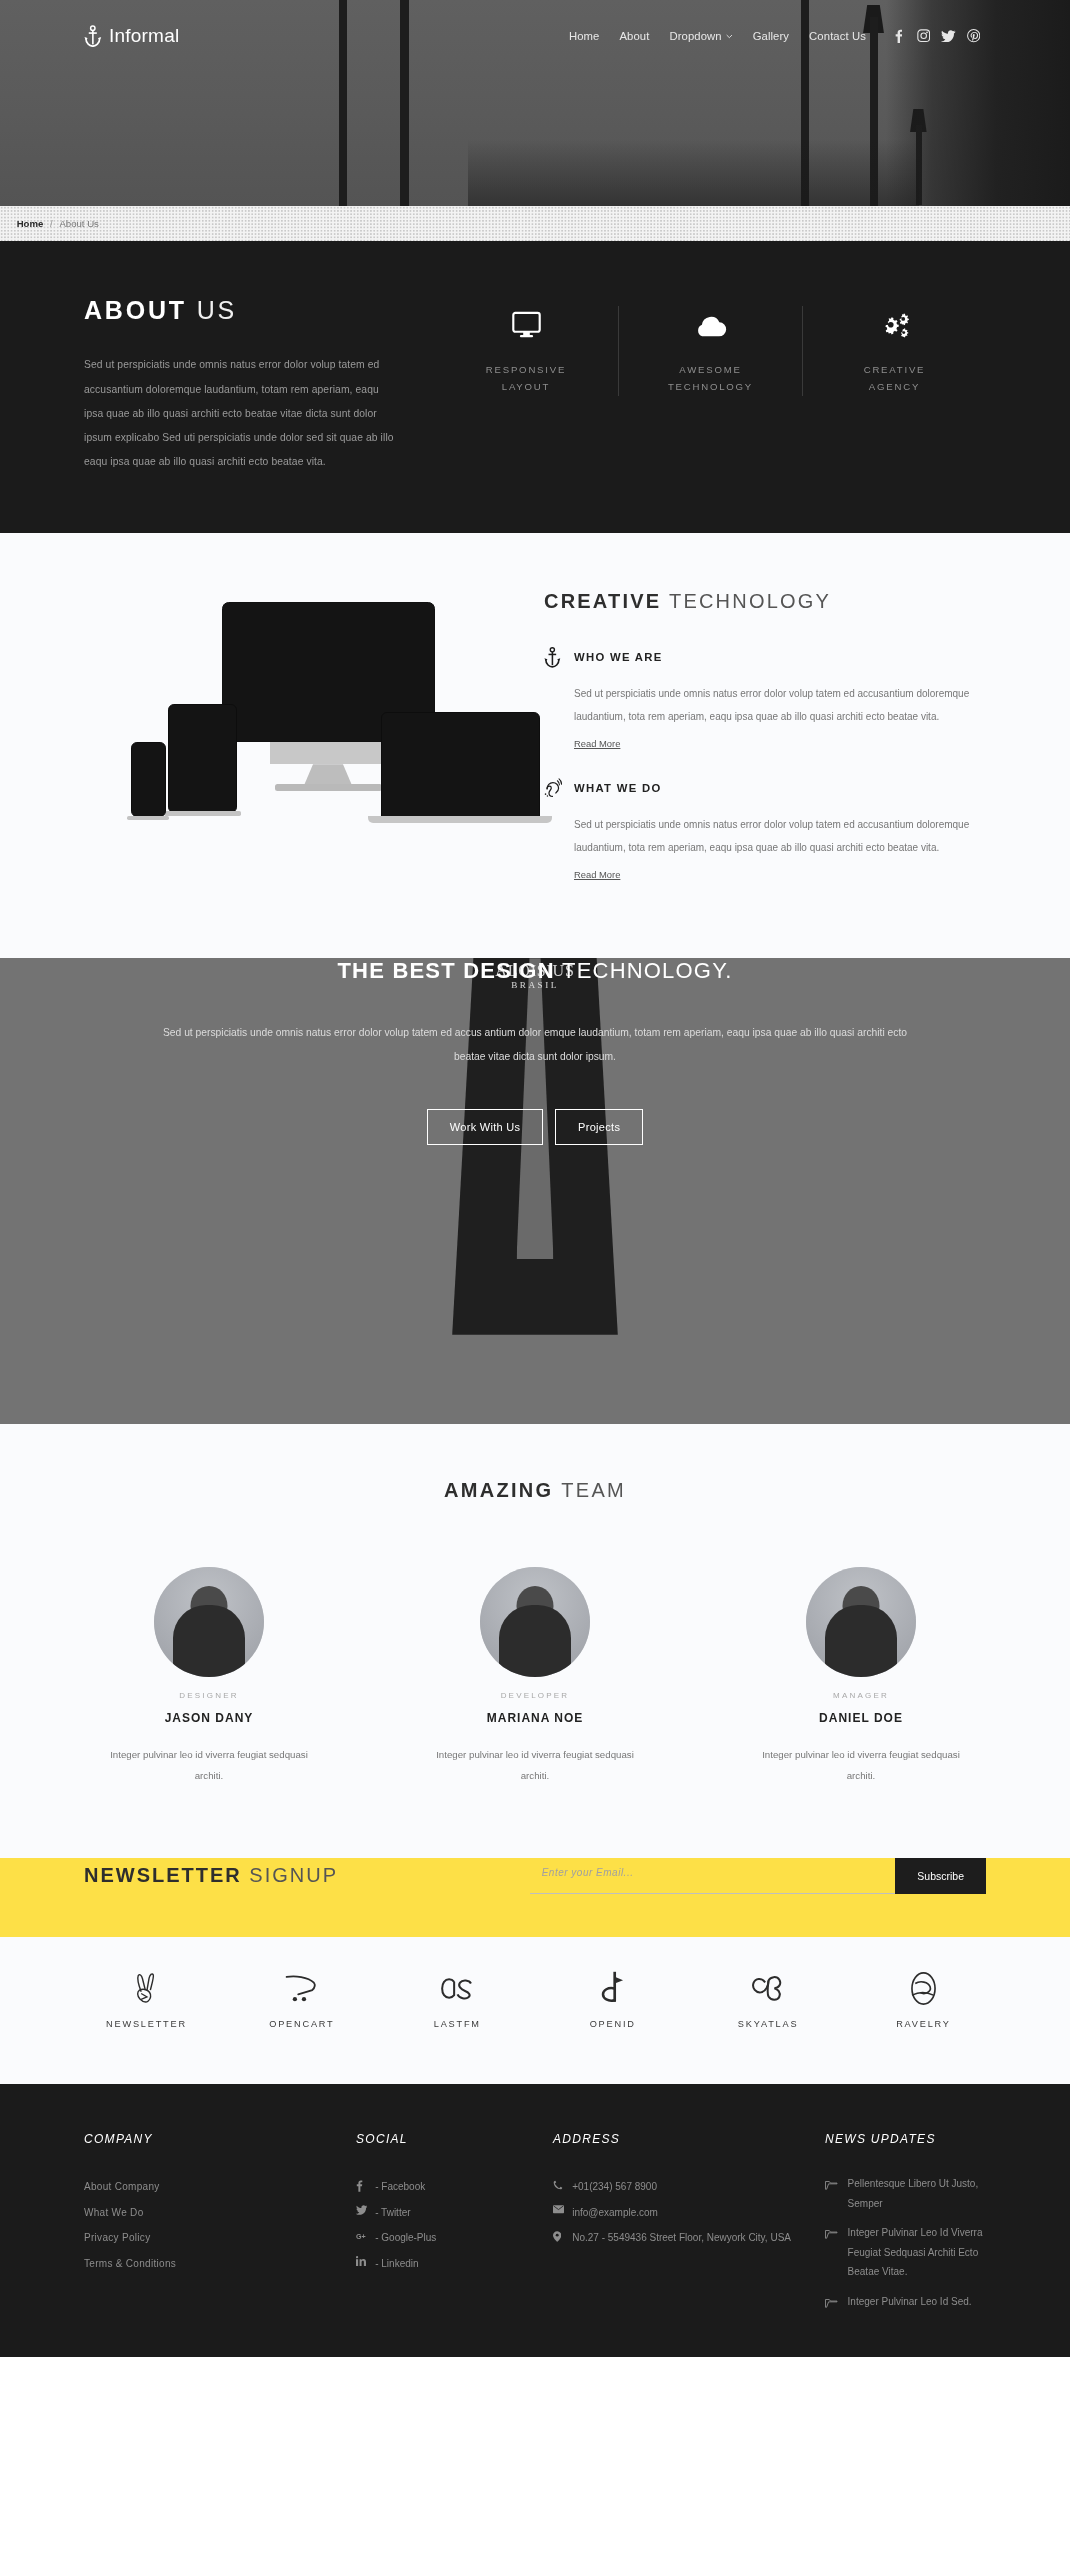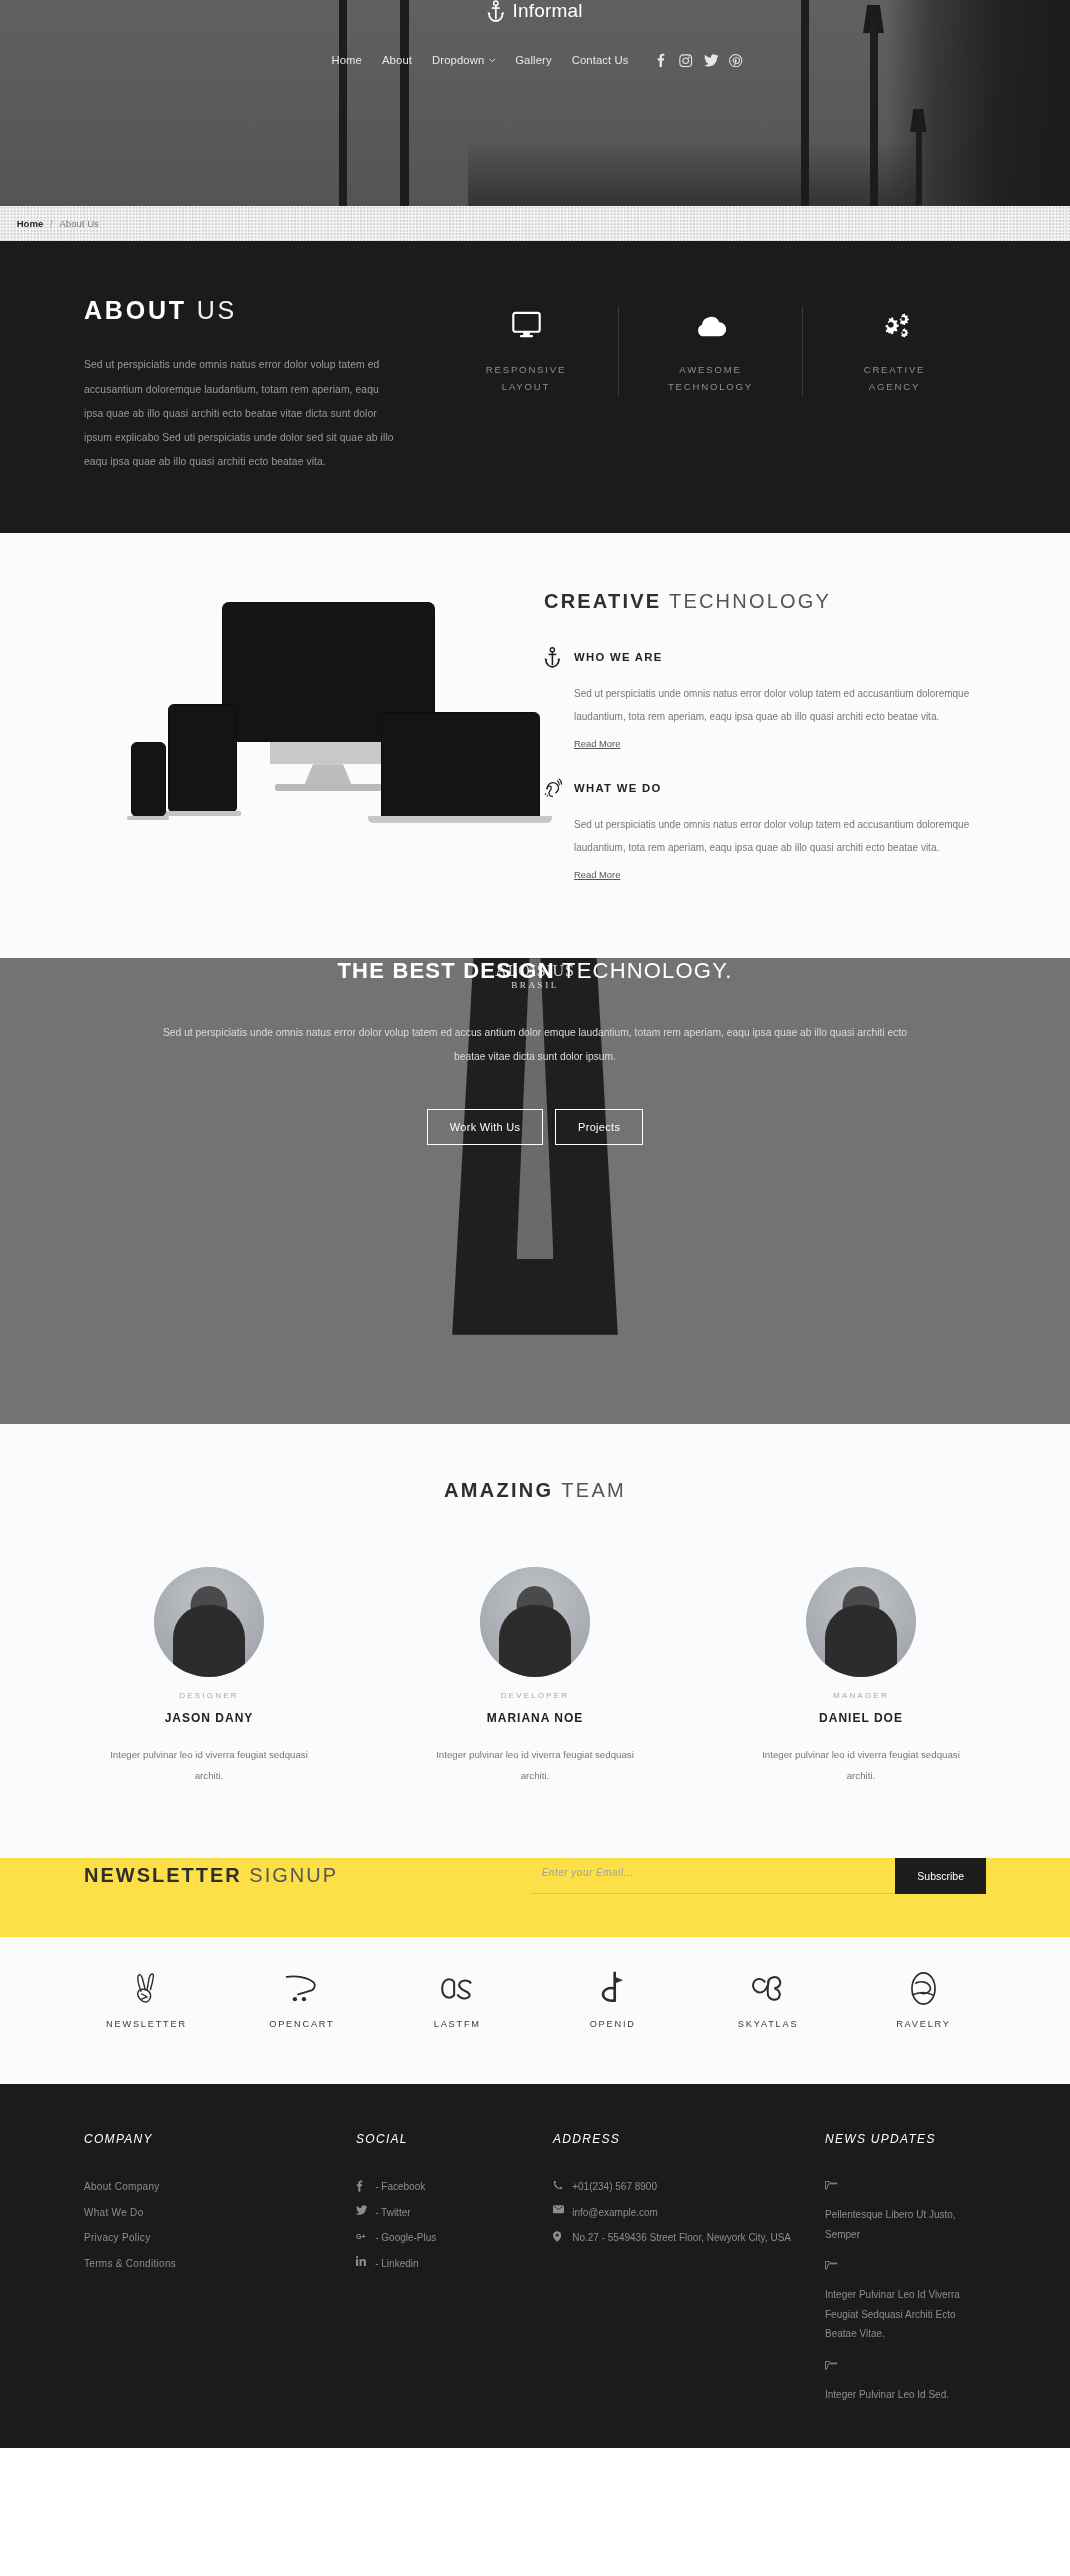--- a/index.html
+++ b/index.html
@@ -37,21 +37,21 @@
     background:linear-gradient(90deg, rgba(30,30,30,0) 0%, rgba(28,28,28,.55) 25%, rgba(24,24,24,.85) 60%, #1b1b1b 100%);
   }
   .ground {
     position:absolute; left:468px; bottom:0; width:451px; height:67px;
     background:linear-gradient(180deg, rgba(25,25,25,.0), rgba(25,25,25,.55));
   }
 
   .navbar {
     position:absolute; top:0; left:0; right:0; height:72px;
     display:flex; align-items:center; justify-content:space-between;
-    padding:0 84px; z-index:5;flex-direction:column;
+    padding:0 84px; z-index:5;
   }
   .brand { display:flex; align-items:center; gap:7.5px; color:#fff; }
   .brand-icon { width:17.6px; height:22.6px; display:block; }
   .brand-name { font-size:19px; letter-spacing:0.2px; color:#fff; font-weight:400; }
   .nav-right { display:flex; align-items:center; gap:0; }
   .nav-links { display:flex; align-items:center; gap:0; }
   .nav-link {
     color:#e8e8e8; font-size:11.3px; padding:0 10px;
     text-decoration:none; white-space:nowrap; letter-spacing:0.1px;
     display:flex; align-items:center; gap:4.2px; cursor:pointer;
@@ -289,21 +289,21 @@
     text-decoration:none; cursor:pointer; letter-spacing:0.3px;
   }
   .frow {
     display:flex; gap:6.7px; font-size:10px; color:#8d8d8d; line-height:2.55;
     align-items:flex-start; cursor:pointer;
   }
   .frow .fi { width:12.5px; flex:none; display:flex; align-items:center; justify-content:flex-start; padding-top:5.9px; color:#8d8d8d; }
   .frow .ftxt { flex:1; }
   .fnews-item {
     display:flex; gap:8.4px; font-size:10px; color:#8d8d8d; line-height:1.95;
-    margin-bottom:10px; cursor:pointer;flex-direction:column;
+    margin-bottom:10px; cursor:pointer;
   }
   .fnews-item .fi { width:14.2px; flex:none; padding-top:3.3px; }
   .footer-wrap { position:relative; }
 </style>
 </head>
 <body>
 
 <div class="hero">
   <div class="hero-photo">
     <div class="sky"></div>

